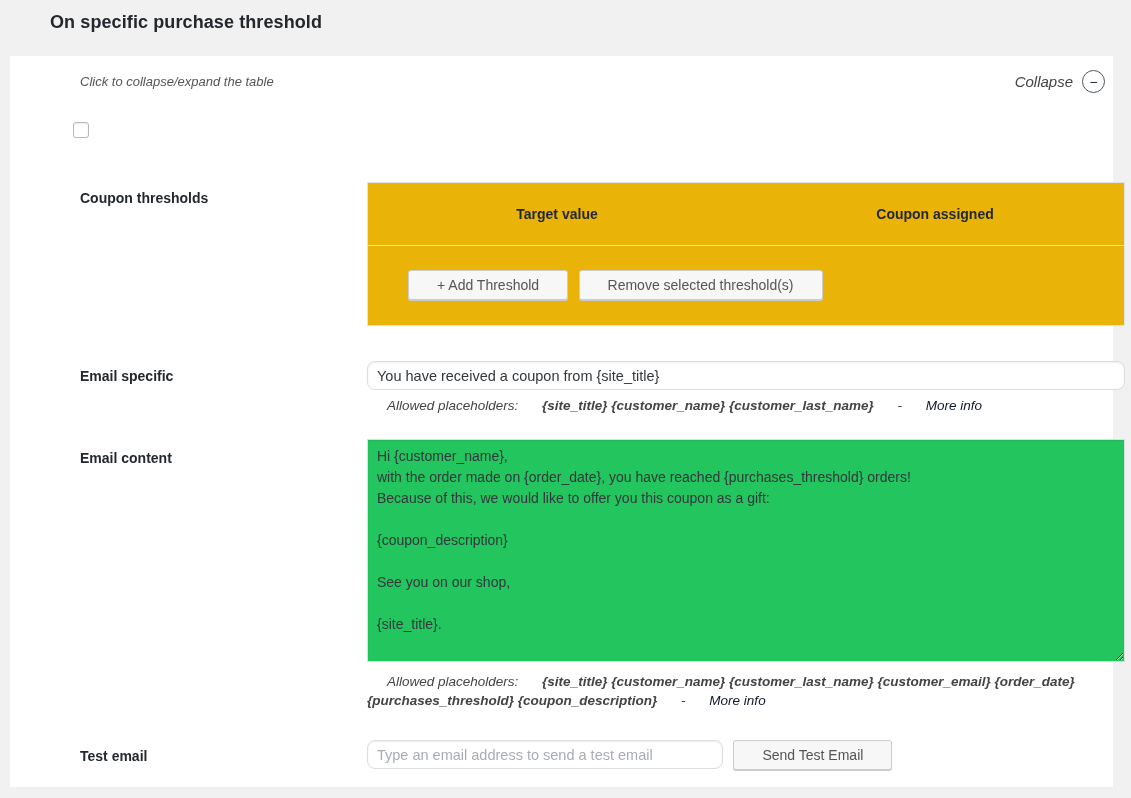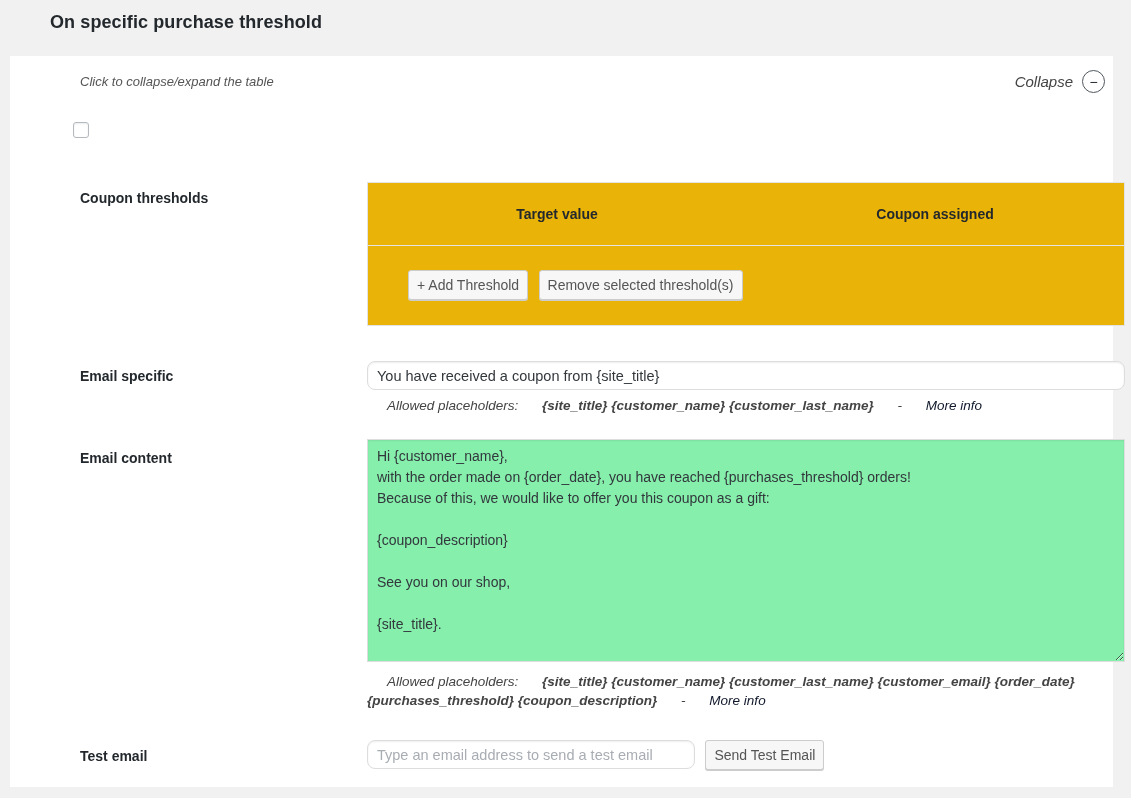--- a/index.html
+++ b/index.html
@@ -68,51 +68,51 @@
   }
   .thresholds-table th {
     font-size: 14px; font-weight: 700; color: #23282d;
     text-align: center; padding: 23px 10px;
     border-bottom: 1px solid #e3e3e3; width: 50%;
   }
   .table-actions-cell { padding: 24px 20px 25px; }
   
   .btn {
     display: inline-block; height: 30px; line-height: 28px;
-    padding: 0 8px; font-size: 14px; color: #555;
+    padding: 0 28px; font-size: 14px; color: #555;
     background: #f7f7f7; border: 1px solid #ccc; border-radius: 3px;
     box-shadow: 0 1px 0 #ccc; cursor: pointer;
     font-family: "Liberation Sans", sans-serif;
   }
   .btn + .btn { margin-left: 6px; }
   
   .text-input {
     width: 100%; height: 29px; padding: 0 9px;
     border: 1px solid #ddd; border-radius: 8px; background: #fff;
     box-shadow: inset 0 1px 2px rgba(0,0,0,.07);
     font-size: 14.5px; color: #32373c;
     font-family: "Liberation Sans", sans-serif;
   }
   .text-input::placeholder { color: #a8adb3; opacity: 1; }
   .content-textarea {
     width: 100%; height: 223px; padding: 6px 9px;
-    border: 1px solid #ddd; background: #86efac;
+    border: 1px solid #ddd; background: #22c55e;
     box-shadow: inset 0 1px 2px rgba(0,0,0,.07);
     font: 14px/21px "Liberation Sans", sans-serif; color: #32373c;
     resize: both;
   }
   
   .help {
     margin-top: 6px; font-size: 13.5px; font-style: italic;
     color: #444; line-height: 19px;
   }
   .help .ph { font-weight: 700; }
   .help a { color: #0f172a; cursor: pointer; }
   
-  .test-input { width: 328px; }
+  .test-input { width: 356px; }
   .test-btn { margin-left: 6px; vertical-align: top; }
 </style>
 </head>
 <body>
 
 <div class="page-title">On specific purchase threshold</div>
 
 <div class="panel">
 
   <div class="collapse-row">

